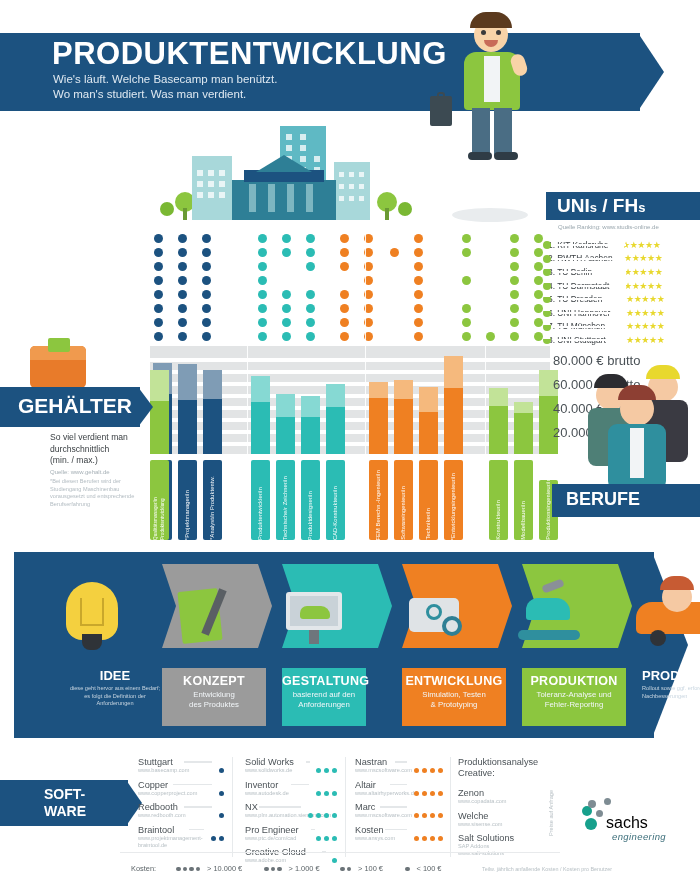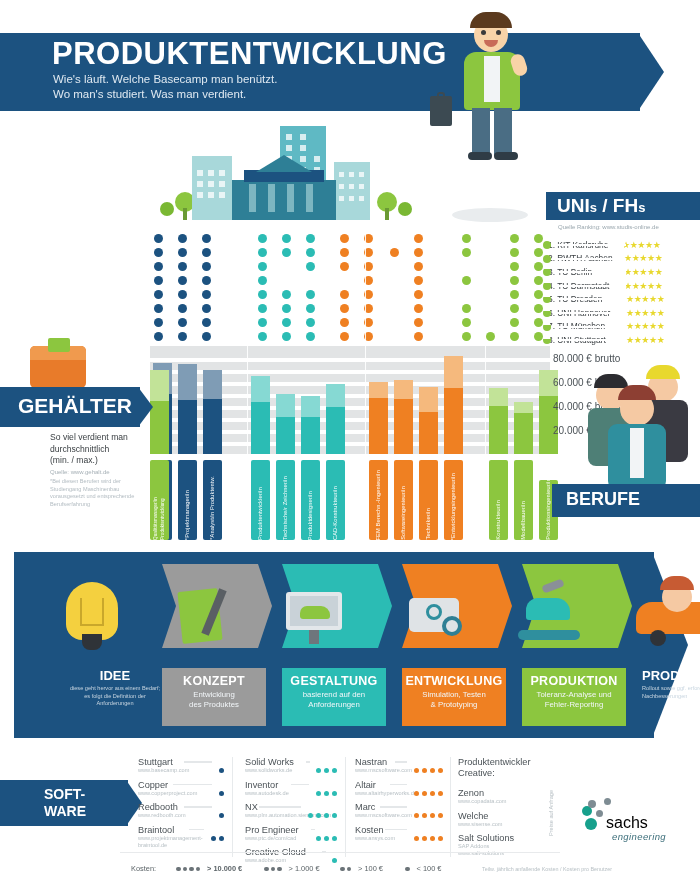--- a/index.html
+++ b/index.html
@@ -64,21 +64,21 @@
   .dot { position:absolute; width:9px; height:9px; border-radius:50%; }
 
   
   .chart-bg { position:absolute; left:150px; top:346px; width:400px; height:108px; background:#e2e4e5; }
   .chart-area { position:absolute; left:150px; top:346px; width:400px; height:108px; }
   .grid-line { position:absolute; left:0; width:400px; height:3.5px; background:#ffffff; }
   .bar-wrap { position:absolute; bottom:0; }
   .bar-max { position:absolute; bottom:0; width:100%; }
   .bar-min { position:absolute; bottom:0; width:100%; }
   .axis-lbl {
-    position:absolute; font-size:10px; color:#4a5156; white-space:nowrap;
+    position:absolute; font-size:13px; color:#4a5156; white-space:nowrap;
   }
   .divider-v { position:absolute; width:1px; background:#ffffff; opacity:.9; }
 
   
   .joblabels { position:absolute; left:150px; top:458px; width:400px; height:82px; }
   .joblab {
     position:absolute; bottom:0; border-radius:2px;
     display:flex; align-items:flex-end; justify-content:center;
   }
   .joblab span {
@@ -598,21 +598,21 @@
           <div class="st-desc">
             <div>Entwicklung</div>
             <div>des Produktes</div>
           </div>
         </div>
         <div class="chev" style="left: 268px; top: 12px; width: 110px; height: 84px;">
           <div class="chev-body" style="width: 96px; background: rgb(43, 188, 180);"></div>
           <div class="chev-point" style="left: 96px; border-left: 14px solid rgb(43, 188, 180);"></div>
           <div class="chev-notch"></div>
         </div>
-        <div class="stage-lbl" style="left: 268px; top: 116px; width: 104px; height: 58px; background: rgb(43, 188, 180); padding-top: 6px;">
+        <div class="stage-lbl" style="left: 268px; top: 116px; width: 84px; height: 58px; background: rgb(43, 188, 180); padding-top: 6px;">
           <div class="st-title">GESTALTUNG</div>
           <div class="st-desc">
             <div>basierend auf den</div>
             <div>Anforderungen</div>
           </div>
         </div>
         <div class="chev" style="left: 388px; top: 12px; width: 110px; height: 84px;">
           <div class="chev-body" style="width: 96px; background: rgb(239, 128, 34);"></div>
           <div class="chev-point" style="left: 96px; border-left: 14px solid rgb(239, 128, 34);"></div>
           <div class="chev-notch"></div>
@@ -761,21 +761,21 @@
           <div class="sw-name">Kosten</div>
           <div class="sw-url">www.ansys.com</div>
           <div class="sw-rule" style="left: 30px; width: 22px;"></div>
           <div class="sw-dots"><span class="sw-dot" style="background: rgb(239, 128, 34);"></span><span class="sw-dot" style="background: rgb(239, 128, 34);"></span><span class="sw-dot" style="background: rgb(239, 128, 34);"></span><span class="sw-dot" style="background: rgb(239, 128, 34);"></span></div>
         </div>
       </div>
     </div>
 
   <div class="sw-col" style="left:458px;width:110px;">
     <div class="prod-head">
-      <div>Produktentwickler</div>
+      <div>Produktionsanalyse</div>
       <div>Creative:</div>
     </div>
     <div style="height:9px;"></div>
     <div id="prod-items">
         <div class="sw-item">
           <div class="sw-name">Zenon</div>
           <div class="sw-url">www.copadata.com</div>
         </div>
         <div class="sw-item">
           <div class="sw-name">Welche</div>
@@ -797,20 +797,20 @@
   <div style="position:absolute;left:588px;top:800px;width:8px;height:8px;border-radius:50%;background:#7e8c93;"></div>
   <div style="position:absolute;left:604px;top:798px;width:7px;height:7px;border-radius:50%;background:#7e8c93;"></div>
   <div style="position:absolute;left:596px;top:810px;width:7px;height:7px;border-radius:50%;background:#7e8c93;"></div>
   <div style="position:absolute;left:585px;top:818px;width:12px;height:12px;border-radius:50%;background:#17a08c;"></div>
   <div class="logo-txt" style="left:606px;top:814px;">sachs</div>
   <div class="logo-txt logo-eng" style="left:612px;top:831px;">engineering</div>
 
   <div class="foot-rule"></div>
   <div id="footer-legend">
       <div class="foot" style="left: 131px;">Kosten:</div>
-      <div class="foot" style="left: 176px;"><span class="foot-dot"></span><span class="foot-dot"></span><span class="foot-dot"></span><span class="foot-dot"></span><span style="margin-left: 3px; font-weight: bold;"> &gt; 10.000 €</span></div>
+      <div class="foot" style="left: 176px;"><span class="foot-dot"></span><span class="foot-dot"></span><span class="foot-dot"></span><span class="foot-dot"></span><span style="margin-left: 3px;"> &gt; 10.000 €</span></div>
       <div class="foot" style="left: 264px;"><span class="foot-dot"></span><span class="foot-dot"></span><span class="foot-dot"></span><span style="margin-left: 3px;"> &gt; 1.000 €</span></div>
       <div class="foot" style="left: 340px;"><span class="foot-dot"></span><span class="foot-dot"></span><span style="margin-left: 3px; text-align: right;"> &gt; 100 €</span></div>
       <div class="foot" style="left: 405px;"><span class="foot-dot"></span><span style="margin-left: 3px;"> &lt; 100 €</span></div>
     </div>
   <div class="foot-note">Teilw. jährlich anfallende Kosten / Kosten pro Benutzer</div>
 
 </div>
 
 </body></html>

